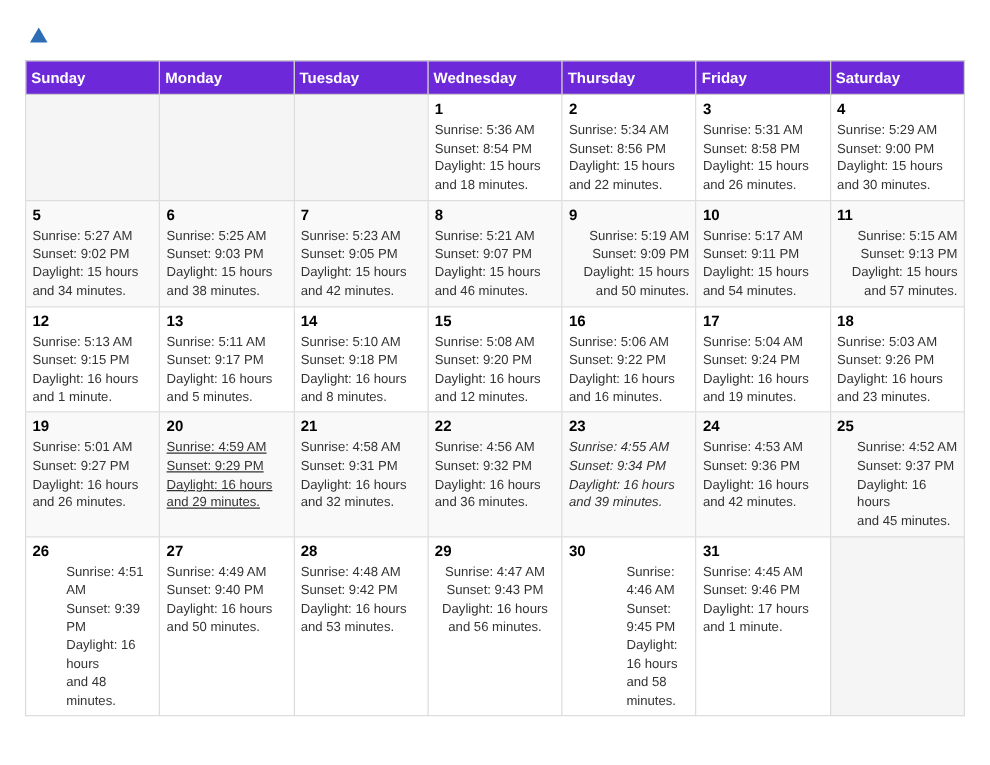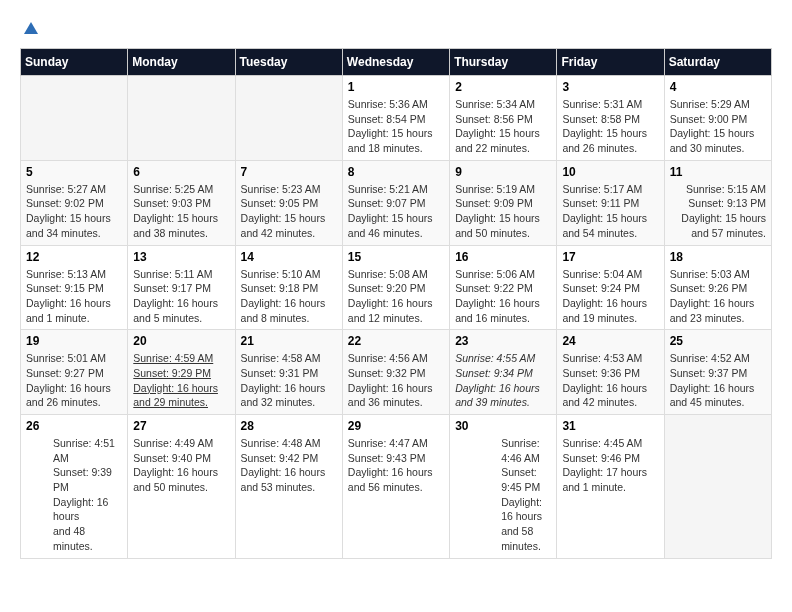--- a/index.html
+++ b/index.html
@@ -51,21 +51,21 @@
     .calendar-subtitle {
       font-size: 15px;
       color: #555;
     }
     table {
       width: 100%;
       border-collapse: collapse;
       font-size: 11px;
     }
     thead tr th {
-      background-color: #0f172a;
+      background-color: #6d28d9;
       color: #fff;
       padding: 6px 4px;
       text-align: left;
       font-size: 12px;
       border: 1px solid #ccc;
     }
     tbody tr td {
       vertical-align: top;
       border: 1px solid #ddd;
       padding: 4px 5px;
@@ -180,21 +180,21 @@
         </td>
         <td>
           <span class="day-number">8</span>
           <div class="day-info" style="white-space: pre-line;">Sunrise: 5:21 AM
 Sunset: 9:07 PM
 Daylight: 15 hours
 and 46 minutes.</div>
         </td>
         <td>
           <span class="day-number">9</span>
-          <div class="day-info" style="white-space: pre-line;">Sunrise: 5:19 AM
+          <div class="day-info" style="white-space: pre-line; text-align: right;">Sunrise: 5:19 AM
 Sunset: 9:09 PM
 Daylight: 15 hours
 and 50 minutes.</div>
         </td>
         <td>
           <span class="day-number">10</span>
           <div class="day-info" style="white-space: pre-line;">Sunrise: 5:17 AM
 Sunset: 9:11 PM
 Daylight: 15 hours
 and 54 minutes.</div>
@@ -296,21 +296,21 @@
         </td>
         <td>
           <span class="day-number">24</span>
           <div class="day-info" style="white-space: pre-line;">Sunrise: 4:53 AM
 Sunset: 9:36 PM
 Daylight: 16 hours
 and 42 minutes.</div>
         </td>
         <td>
           <span class="day-number">25</span>
-          <div class="day-info" style="white-space: pre-line;">Sunrise: 4:52 AM
+          <div class="day-info" style="white-space: pre-line; margin-left: 16px;">Sunrise: 4:52 AM
 Sunset: 9:37 PM
 Daylight: 16 hours
 and 45 minutes.</div>
         </td>
       </tr>
       <tr>
         <td>
           <span class="day-number">26</span>
           <div class="day-info" style="white-space: pre-line; margin-left: 27px;">Sunrise: 4:51 AM
 Sunset: 9:39 PM
@@ -326,21 +326,21 @@
         </td>
         <td>
           <span class="day-number">28</span>
           <div class="day-info" style="white-space: pre-line;">Sunrise: 4:48 AM
 Sunset: 9:42 PM
 Daylight: 16 hours
 and 53 minutes.</div>
         </td>
         <td>
           <span class="day-number">29</span>
-          <div class="day-info" style="white-space: pre-line;">Sunrise: 4:47 AM
+          <div class="day-info" style="white-space: pre-line; text-align: center;">Sunrise: 4:47 AM
 Sunset: 9:43 PM
 Daylight: 16 hours
 and 56 minutes.</div>
         </td>
         <td>
           <span class="day-number">30</span>
           <div class="day-info" style="white-space: pre-line; margin-left: 46px;">Sunrise: 4:46 AM
 Sunset: 9:45 PM
 Daylight: 16 hours
 and 58 minutes.</div>

